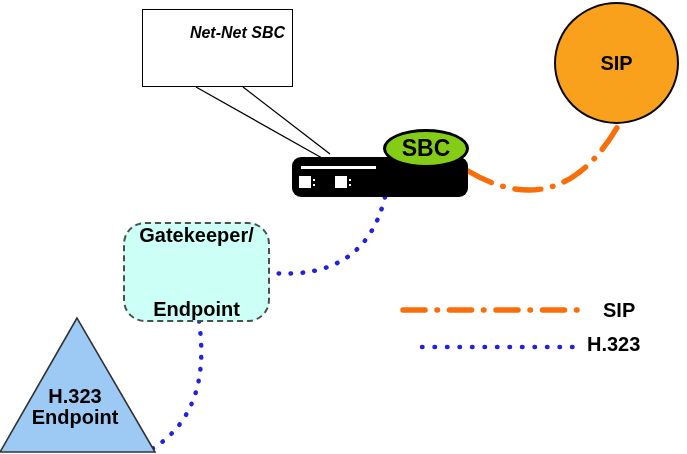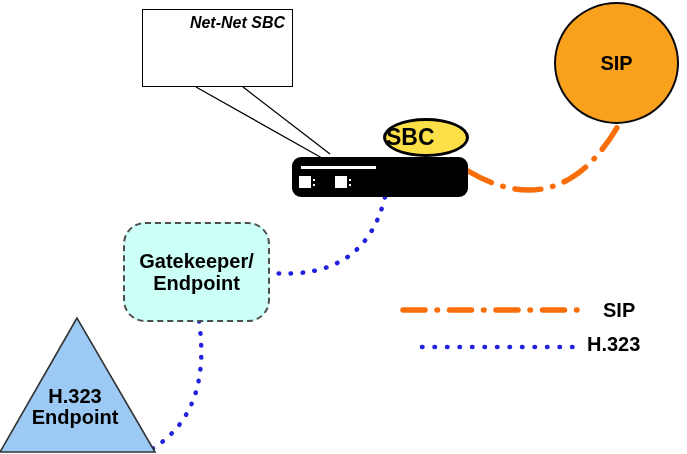--- a/index.html
+++ b/index.html
@@ -7,51 +7,51 @@
     position:relative;width:687px;height:454px;background:#fff;overflow:hidden;
     font-family:"Liberation Sans",sans-serif;color:#000;
   }
   .layer{position:absolute;left:0;top:0;}
   .abs{position:absolute;box-sizing:border-box;}
 
   
   .callout-box{
     left:142px;top:9px;width:151px;height:78px;
     background:#fff;border:1.5px solid #000;
-    text-align:right;padding:3px 7px 0 0;
+    text-align:right;padding:13px 7px 0 0;
     font-weight:bold;font-style:italic;font-size:16px;line-height:20px;
     z-index:3;
   }
 
   
   .sip-server{
     left:554px;top:2px;width:125px;height:122px;border-radius:50%;
     background:#F9A01C;border:2px solid #0a0a0a;
     display:flex;flex-direction:column;align-items:center;justify-content:center;
     font-weight:bold;font-size:20px;line-height:21px;text-align:center;z-index:2;
   }
 
   
   .sbc-device{left:292px;top:157px;width:176px;height:40px;background:#000;border-radius:9px;z-index:2;}
   .sbc-stripe{left:9px;top:9px;width:75px;height:3px;background:#fff;}
   .bay{width:12px;height:12px;background:#fff;top:19px;}
   .bay-dot{width:2px;height:2px;background:#fff;}
 
   .sbc-ellipse{
-    left:383px;top:118px;width:86px;height:39px;background:#fde047;
+    left:383px;top:129px;width:86px;height:39px;background:#84cc16;
     border:3px solid #000;border-radius:50%;
-    display:flex;align-items:center;justify-content:flex-start;
+    display:flex;align-items:center;justify-content:center;
     font-weight:bold;font-size:23px;z-index:3;
   }
 
   
   .gatekeeper{
     left:123px;top:222px;width:147px;height:100px;border-radius:22px;
     background:#CCFFF5;border:2px dashed #4d4d4d;
-    display:flex;flex-direction:column;align-items:center;justify-content:center;
+    display:flex;flex-direction:column;align-items:center;justify-content:space-between;
     font-weight:bold;font-size:20px;line-height:22px;text-align:center;z-index:2;
   }
 
   
   .endpoint-label{
     left:0;top:386px;width:150px;text-align:center;
     font-weight:bold;font-size:20px;line-height:21px;z-index:2;
   }
 
   

